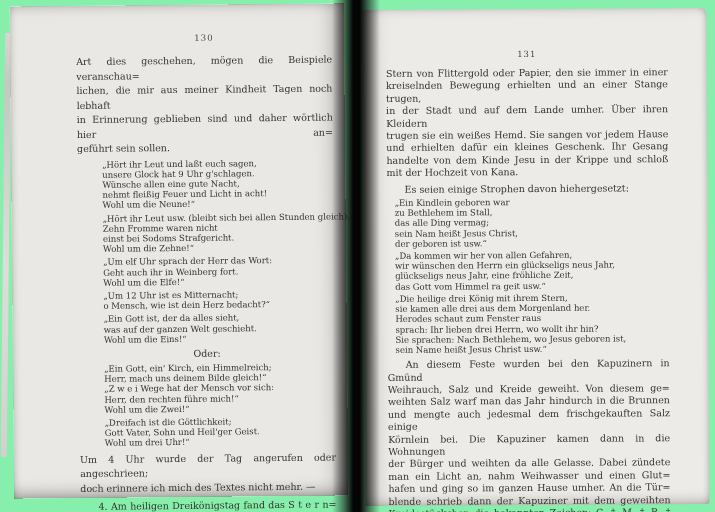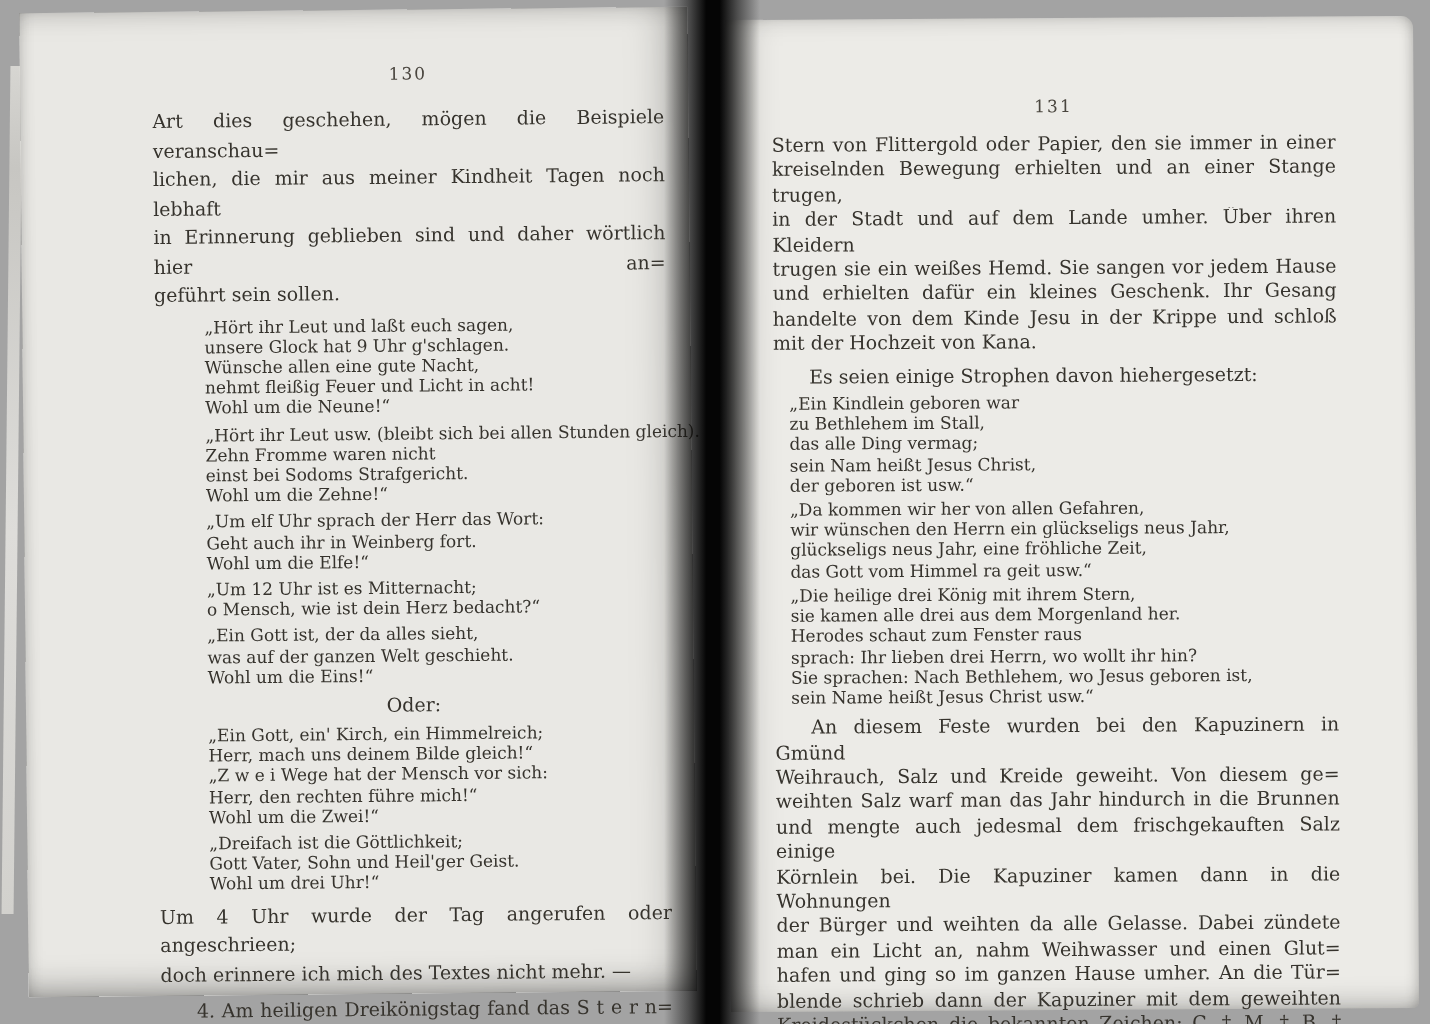--- a/index.html
+++ b/index.html
@@ -1,19 +1,19 @@
 <!DOCTYPE html>
 <html><head>
 <meta charset="utf-8">
 <style>
   html, body { margin: 0; padding: 0; background: #000; }
   .scene {
     position: relative;
     width: 715px; height: 512px;
-    background: #a3a3a3;
+    background: #86efac;
     overflow: hidden;
     font-family: "DejaVu Serif", serif;
   }
   .edge-strip {
     position: absolute;
     left: 3px; top: 33px; width: 6px; height: 424px;
     background: linear-gradient(180deg, #d7d6d2 0%, #c7c6c2 12%, #deddda 55%, #d2d1cd 100%);
     transform: rotate(0.6deg);
   }
   .page {

